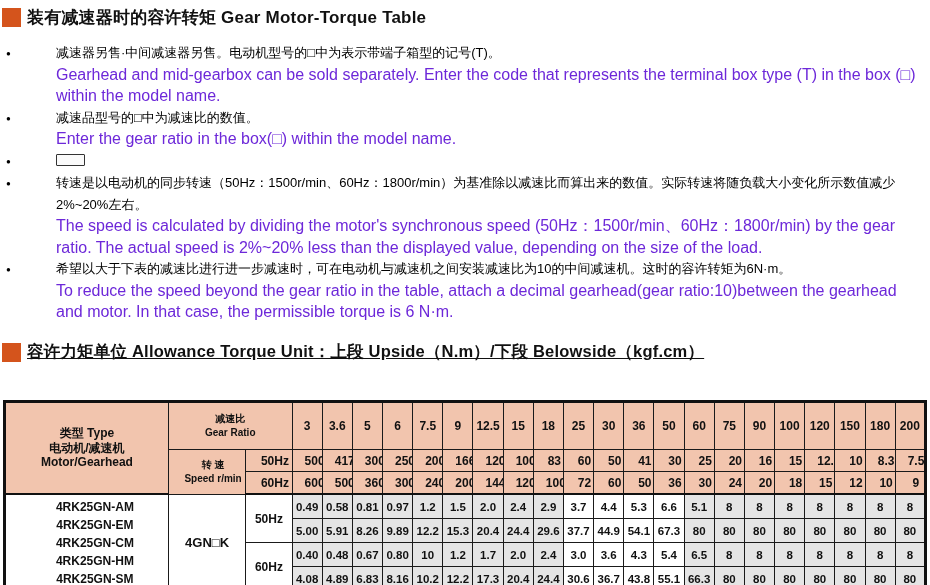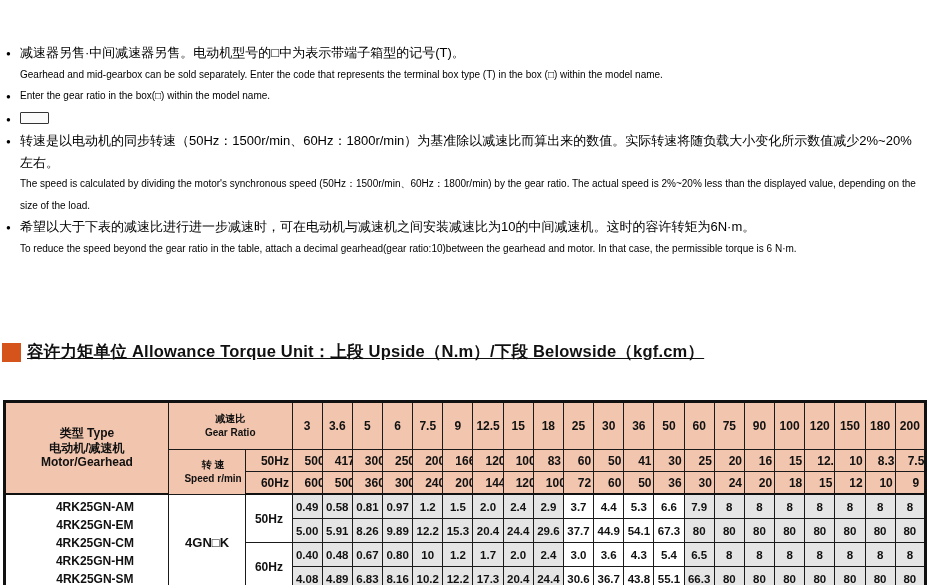--- a/index.html
+++ b/index.html
@@ -15,23 +15,23 @@
   
   .sec-title{position:absolute;left:2px;display:flex;align-items:center;}
   .sq{width:19px;height:19px;background:var(--accent);flex:0 0 auto;}
   .sec-title .t{font-weight:bold;font-size:17px;margin-left:6px;letter-spacing:0.2px;white-space:nowrap;}
   #title2 .t{font-size:16.5px;}
 
   
   #notes{position:absolute;left:6px;top:42px;width:918px;}
   .note{display:flex;align-items:flex-start;}
   .note .bullet{flex:0 0 14px;font-size:8px;line-height:21.5px;padding-top:1px;color:#000;}
-  .note .txt{flex:1;}
+  .note .txt{flex:1;margin-left:36px;}
   .note .cn{font-size:13px;line-height:21.5px;color:#000;}
-  .note .en{font-size:10px;line-height:21.5px;color:#000000;}
+  .note .en{font-size:16px;line-height:21.5px;color:#6d28d9;}
   .swatch{display:inline-block;width:27px;height:10px;background:#fafafa;border:1.3px solid #333;border-radius:1px;vertical-align:-1px;margin-right:2px;}
   .swatch.en-sw{margin:0 3px;}
 
   
   #tbl-wrap{position:absolute;left:3px;top:400px;}
   table{border-collapse:collapse;table-layout:fixed;width:924px;border:3px solid #111;}
   td{border:1px solid var(--line);text-align:center;vertical-align:middle;padding:0;overflow:hidden;}
   tr.hr1 td{height:46px;}
   tr.hr2 td,tr.hr3 td{height:21px;padding-left:12px;}
   tr.br td{height:23px;}
@@ -46,32 +46,37 @@
   .body-hz{background:#fff;}
   .dnum{font-size:11.5px;font-weight:700;background:#fff;color:#111;}
   .dnum.shaded{background:var(--gray);}
   tr.hr3 td,.typecell{border-bottom:2.5px solid #111;text-align:center;}
 </style>
 </head>
 <body>
 
 <div id="page">
 
+  <div class="sec-title" id="title1" style="top:6px;">
+    <span class="sq"></span>
+    <span class="t">装有减速器时的容许转矩 Gear Motor-Torque Table</span>
+  </div>
 
   <div id="notes">
     <div class="note">
       <span class="bullet">●</span>
       <div class="txt">
         <div class="cn">减速器另售·中间减速器另售。电动机型号的□中为表示带端子箱型的记号(T)。</div>
         <div class="en">Gearhead and mid-gearbox can be sold separately. Enter the code that represents the terminal box type (T) in the box (□) within the model name.</div>
       </div>
     </div>
     <div class="note">
       <span class="bullet">●</span>
       <div class="txt">
+        <div class="cn">减速品型号的□中为减速比的数值。</div>
         <div class="en">Enter the gear ratio in the box(□) within the model name.</div>
       </div>
     </div>
     <div class="note">
       <span class="bullet">●</span>
       <div class="txt">
         <div class="cn"><span class="swatch"></span></div>
       </div>
     </div>
     <div class="note">
@@ -224,21 +229,21 @@
             <td class="dnum shaded">0.97</td>
             <td class="dnum shaded">1.2</td>
             <td class="dnum shaded">1.5</td>
             <td class="dnum shaded">2.0</td>
             <td class="dnum shaded">2.4</td>
             <td class="dnum shaded">2.9</td>
             <td class="dnum">3.7</td>
             <td class="dnum">4.4</td>
             <td class="dnum">5.3</td>
             <td class="dnum">6.6</td>
-            <td class="dnum shaded">7.9</td>
+            <td class="dnum shaded">5.1</td>
             <td class="dnum shaded">8</td>
             <td class="dnum shaded">8</td>
             <td class="dnum shaded">8</td>
             <td class="dnum shaded">8</td>
             <td class="dnum shaded">8</td>
             <td class="dnum shaded">8</td>
             <td class="dnum shaded">8</td>
           </tr>
         <tr class="br" id="br2">
             <td class="dnum shaded">5.00</td>

